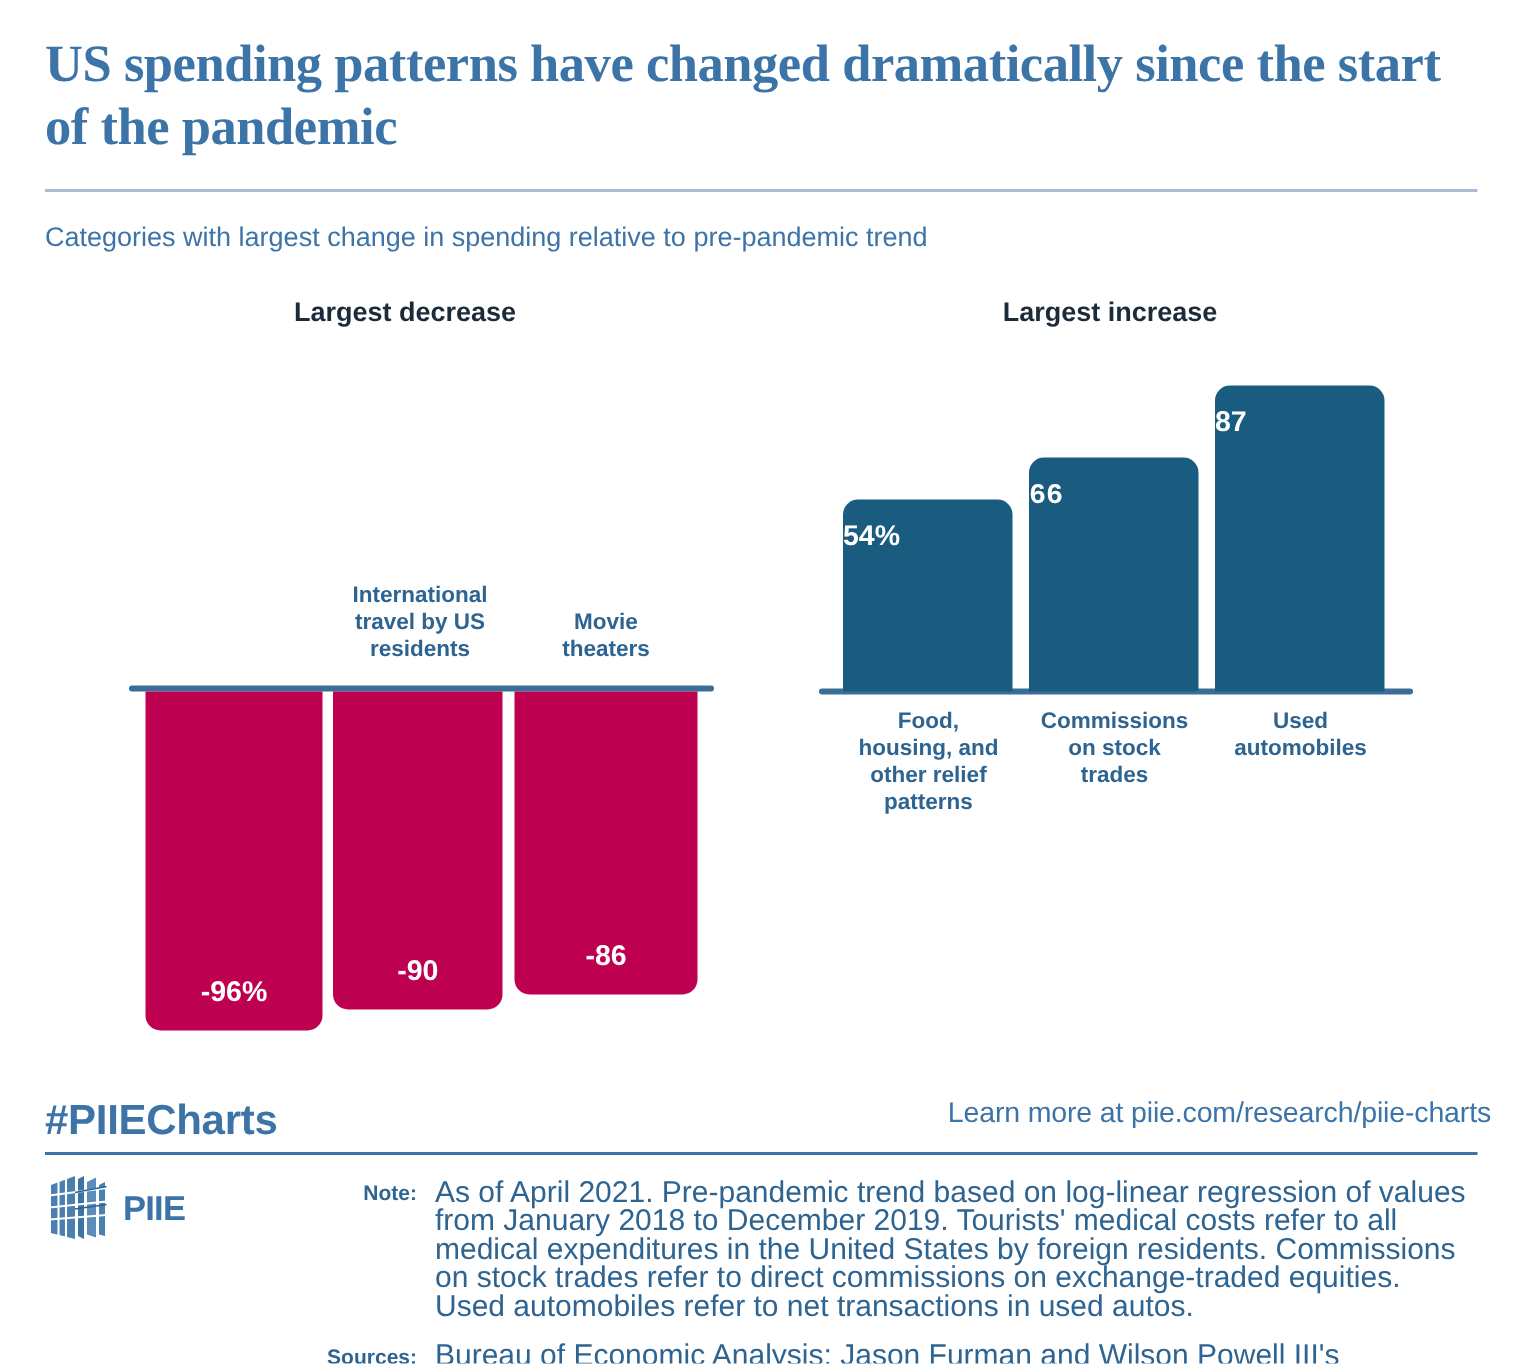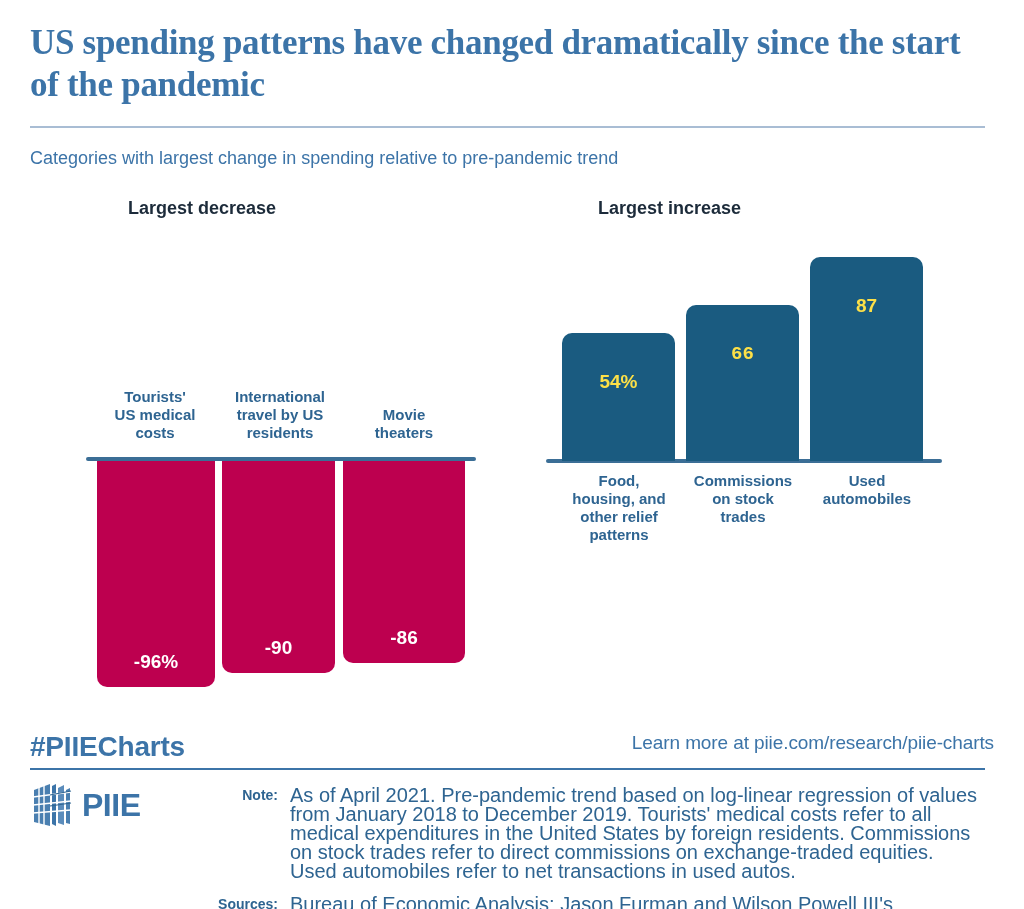--- a/index.html
+++ b/index.html
@@ -51,21 +51,21 @@
     color: #3c74a8;
     font-weight: 400;
   }
 
   
   .panel-heading {
     position: absolute;
     font-size: 18px;
     font-weight: 700;
     color: #1c2b3a;
-    text-align: left;
+    text-align: center;
     white-space: nowrap;
   }
   #heading-decrease { left: 128px; top: 198px; width: 284px; }
   #heading-increase { left: 598px; top: 198px; width: 284px; }
 
   .baseline {
     position: absolute;
     height: 4px;
     background: #3b6e96;
     border-radius: 2px;
@@ -96,25 +96,23 @@
     position: absolute;
     background: #1a5b80;
     border-top-left-radius: 10px;
     border-top-right-radius: 10px;
   }
   .bar-up .bar-value {
     position: absolute;
     left: 0;
     right: 0;
     top: 14px;
-    text-align: center;
-    color: #fde047;
+    color: #ffffff;
     font-size: 19px;
     font-weight: 700;
-    margin-top: 24px;
   }
 
   
   .cat-label {
     position: absolute;
     text-align: center;
     color: #2e6491;
     font-size: 15px;
     line-height: 18px;
     font-weight: 700;
@@ -151,21 +149,21 @@
   .logo {
     position: absolute;
     left: 30px;
     top: 780px;
     display: flex;
     align-items: center;
     gap: 8px;
   }
   .logo-mark { width: 44px; height: 50px; display: block; }
   .logo-word {
-    font-size: 32px;
+    font-size: 23px;
     font-weight: 700;
     color: #3c74a8;
     letter-spacing: -0.5px;
     line-height: 1;
   }
 
   .notes {
     position: absolute;
     left: 210px;
     top: 786px;
@@ -201,25 +199,20 @@
 
   <div class="title">US spending patterns have changed dramatically since the start of the pandemic</div>
   <div class="rule-top"></div>
   <div class="subtitle">Categories with largest change in spending relative to pre-pandemic trend</div>
 
   <div class="panel-heading" id="heading-decrease">Largest decrease</div>
   <div class="panel-heading" id="heading-increase">Largest increase</div>
 
   <div class="baseline" id="baseline-decrease"></div>
 
-  <div class="cat-label" style="left:96px; top:388px; width:118px;">
-    <div>Tourists'</div>
-    <div>US medical</div>
-    <div>costs</div>
-  </div>
   <div class="bar-down" style="left:97px; top:461px; width:118px; height:226px;">
     <span class="bar-value">-96%</span>
   </div>
 
   <div class="cat-label" style="left:221px; top:388px; width:118px;">
     <div>International</div>
     <div>travel by US</div>
     <div>residents</div>
   </div>
   <div class="bar-down" style="left:222px; top:461px; width:113px; height:212px;text-decoration:underline;">

